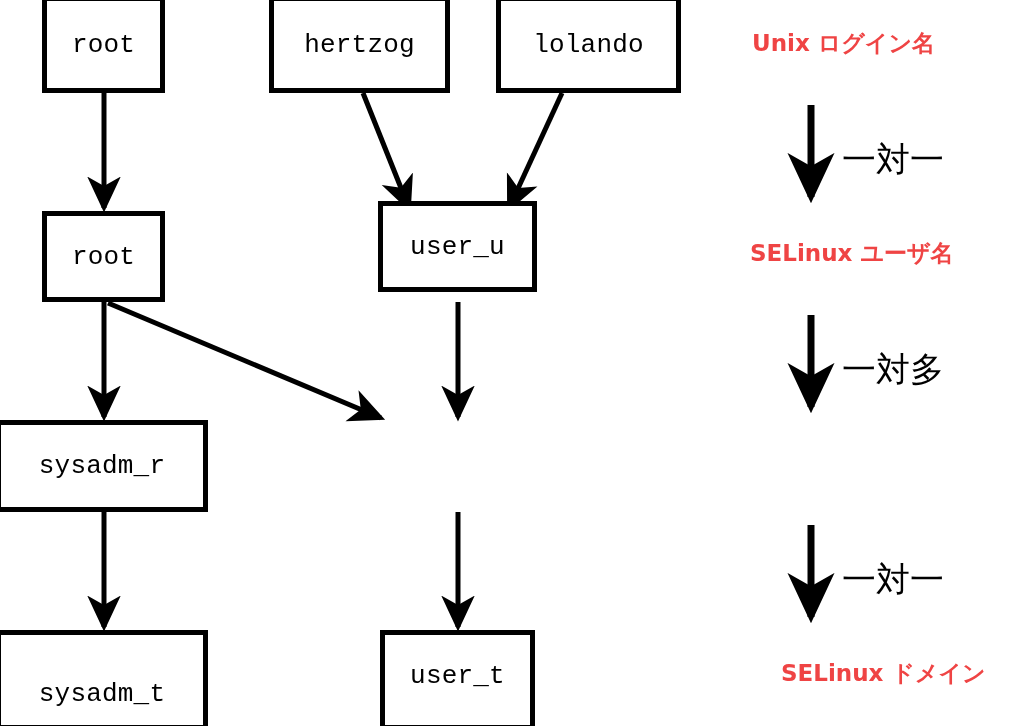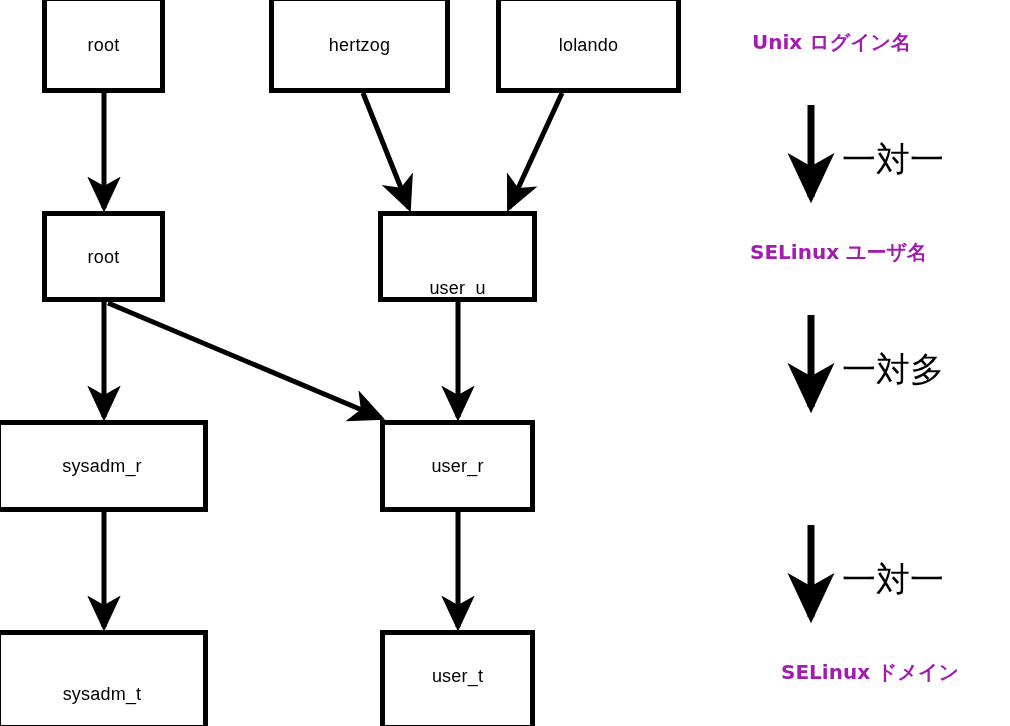--- a/index.html
+++ b/index.html
@@ -31,35 +31,35 @@
     position: absolute;
     box-sizing: border-box;
     background: #ffffff;
     border: 5px solid #000000;
     display: flex;
     align-items: center;
     justify-content: center;
     z-index: 2;
   }
   .node-label {
-    font-family: Liberation Sans, sans-serif;
-    font-size: 18px;
+    font-family: Liberation Mono, monospace;
+    font-size: 26px;
     font-weight: 400;
     line-height: 1;
     color: #000000;
     white-space: nowrap;
     letter-spacing: 0.2px;
   }
   .legend-label {
     position: absolute;
     font-family: "DejaVu Sans", "Liberation Sans", sans-serif;
-    font-size: 20px;
+    font-size: 23px;
     font-weight: 700;
     line-height: 1;
-    color: #a21caf;
+    color: #ef4444;
     white-space: nowrap;
     z-index: 2;
   }
   .legend-card {
     position: absolute;
     font-family: "DejaVu Sans", "Liberation Sans", sans-serif;
     font-size: 34px;
     font-weight: 400;
     line-height: 1;
     color: #000000;
@@ -109,31 +109,28 @@
   </div>
 
   <div class="node" style="left:496px; top:-4px; width:185px; height:97px;">
     <span class="node-label">lolando</span>
   </div>
 
   <div class="node" style="left:42px; top:211px; width:123px; height:91px;">
     <span class="node-label">root</span>
   </div>
 
-  <div class="node" style="left:378px; top:211px; width:159px; height:91px;align-items:flex-end;">
+  <div class="node" style="left:378px; top:201px; width:159px; height:91px;">
     <span class="node-label">user_u</span>
   </div>
 
   <div class="node" style="left:-4px; top:420px; width:212px; height:92px;">
     <span class="node-label">sysadm_r</span>
   </div>
 
-  <div class="node" style="left:380px; top:420px; width:155px; height:92px;">
-    <span class="node-label">user_r</span>
-  </div>
 
   <div class="node" style="left:-4px; top:630px; width:212px; height:100px;">
     <span class="node-label" style="position:relative; top:-4px;margin-top:36px;">sysadm_t</span>
   </div>
 
   <div class="node" style="left:380px; top:630px; width:155px; height:100px;">
     <span class="node-label" style="position:relative; top:-4px;">user_t</span>
   </div>
 
   <div class="legend-label" style="left:752px; top:32px;">Unix ログイン名</div>

